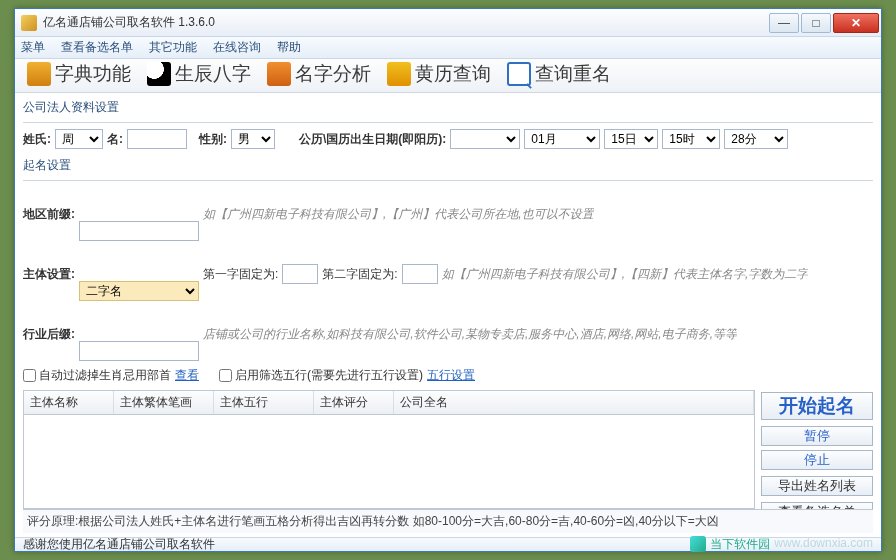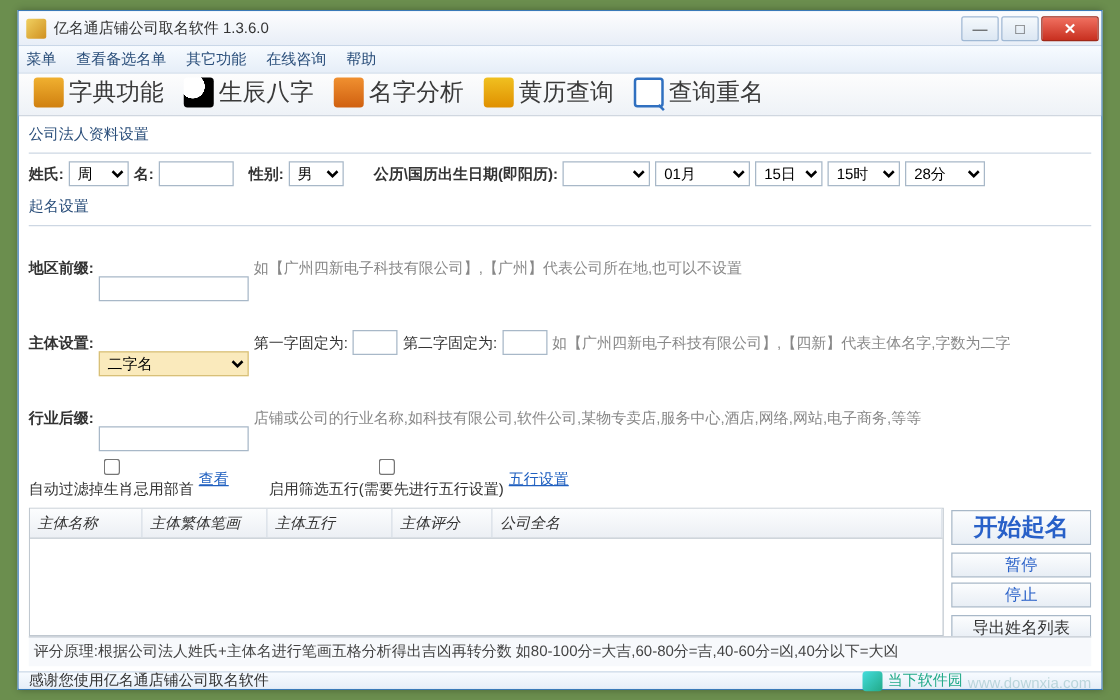--- a/index.html
+++ b/index.html
@@ -23,36 +23,36 @@
 .ic-query:after { content: ""; position: absolute; right: -3px; bottom: -3px; width: 6px; height: 2px; background: #3070c0; transform: rotate(45deg); }
 .ic-cal { background: linear-gradient(#f0c020,#e09000); }
 .ic-reg { background: #fff; border: 2px solid #c02020; border-radius: 50%; color: #c02020; font-weight: bold; font-style: italic; }
 .content { flex: 1; padding: 4px 8px; font-size: 12px; color: #333; display: flex; flex-direction: column; overflow: hidden; }
 .section-title { color: #2a4e7a; margin: 2px 0 4px; }
 .row { display: flex; align-items: center; gap: 4px; margin-bottom: 6px; flex-wrap: nowrap; }
 .lbl { font-weight: bold; white-space: nowrap; }
 select, input[type=text] { font-size: 12px; border: 1px solid #a8b8c8; background: #fff; height: 20px; padding: 0 2px; }
 .ybox { background: #faeabc; border: 1px solid #d8c078; height: 20px; margin-top: 34px; }
 .hr { height: 1px; background: #cdd7e3; margin: 2px 0 6px; }
-.hint { color: #888; white-space: nowrap; overflow: hidden; }
+.hint { color: #888; white-space: nowrap; overflow: hidden; font-style: italic; }
 .link { color: #2060c0; text-decoration: underline; cursor: pointer; }
-.checkbox { display: flex; align-items: center; gap: 3px; flex-direction: column; }
+.checkbox { display: flex; align-items: center; gap: 3px; }
 .checkbox input { width: 13px; height: 13px; }
 .workarea { flex: 1; display: flex; gap: 6px; overflow: hidden; }
 .table { flex: 1; border: 1px solid #c0c8d0; background: #fff; }
 .thead { display: flex; background: linear-gradient(#fcfdfe,#eceff4); border-bottom: 1px solid #c0c8d0; }
-.th { padding: 3px 6px; border-right: 1px solid #d8dee6; font-size: 12px; color: #333; white-space: nowrap; font-style: italic; }
+.th { padding: 3px 6px; border-right: 1px solid #d8dee6; font-size: 12px; color: #333; white-space: nowrap; }
 .rpanel { width: 112px; display: flex; flex-direction: column; gap: 6px; padding-top: 2px; }
 .bigbtn { height: 32px; border: 1px solid #a8b8c8; background: linear-gradient(#fcfdfe,#e8eef5); font-size: 19px; color: #2860c8; font-weight: bold; display: flex; align-items: center; justify-content: center; cursor: pointer; }
 .bpair { display: flex; gap: 4px; flex-direction: column; }
 .sbtn { flex: 1; height: 24px; border: 1px solid #a8b8c8; background: linear-gradient(#fcfdfe,#e8eef5); font-size: 13px; color: #2860c8; display: flex; align-items: center; justify-content: center; cursor: pointer; }
 .mbtn { height: 26px; border: 1px solid #a8b8c8; background: linear-gradient(#fcfdfe,#e8eef5); font-size: 13px; color: #333; display: flex; align-items: center; justify-content: center; cursor: pointer; }
 .footer1 { border-top: 1px solid #c0c8d0; padding: 3px 4px; font-size: 12px; color: #444; background: #f7f9fc; white-space: nowrap; overflow: hidden; }
 .statusbar { height: 14px; background: linear-gradient(#f7fbff,#e6eef8); border-top: 1px solid #c9d7e8; display: flex; align-items: center; padding: 0 8px; font-size: 12px; color: #333; justify-content: space-between; }
-.brand { display: flex; align-items: flex-end; gap: 4px; color: #2a8; }
+.brand { display: flex; align-items: flex-start; gap: 4px; color: #2a8; }
 .brand .bicon { width: 16px; height: 16px; background: linear-gradient(135deg,#4dd,#2a8); border-radius: 3px; }
 .brand .burl { color: #3884; }
 </style>
 </head>
 <body>
 
 <div class="window">
   <div class="titlebar">
     <div class="ticon"></div>
     <div class="title">亿名通店铺公司取名软件 1.3.6.0</div>
@@ -128,21 +128,21 @@
       <span class="lbl">行业后缀:</span>
       <input class="ybox" type="text" style="width: 120px;">
       <span class="hint">店铺或公司的行业名称,如科技有限公司,软件公司,某物专卖店,服务中心,酒店,网络,网站,电子商务,等等</span>
     </div>
     <div class="row">
       <label class="checkbox">
           <input type="checkbox" style="">
           <span>自动过滤掉生肖忌用部首</span>
         </label>
       <span class="link">查看</span>
-      <label class="checkbox" style="margin-left:28px">
+      <label class="checkbox" style="margin-left:16px">
           <input type="checkbox" style="">
           <span>启用筛选五行(需要先进行五行设置)</span>
         </label>
       <span class="link">五行设置</span>
     </div>
     <div class="workarea">
       <div class="table">
         <div class="thead">
           <div class="th" style="width:90px">主体名称</div>
           <div class="th" style="width:100px">主体繁体笔画</div>

